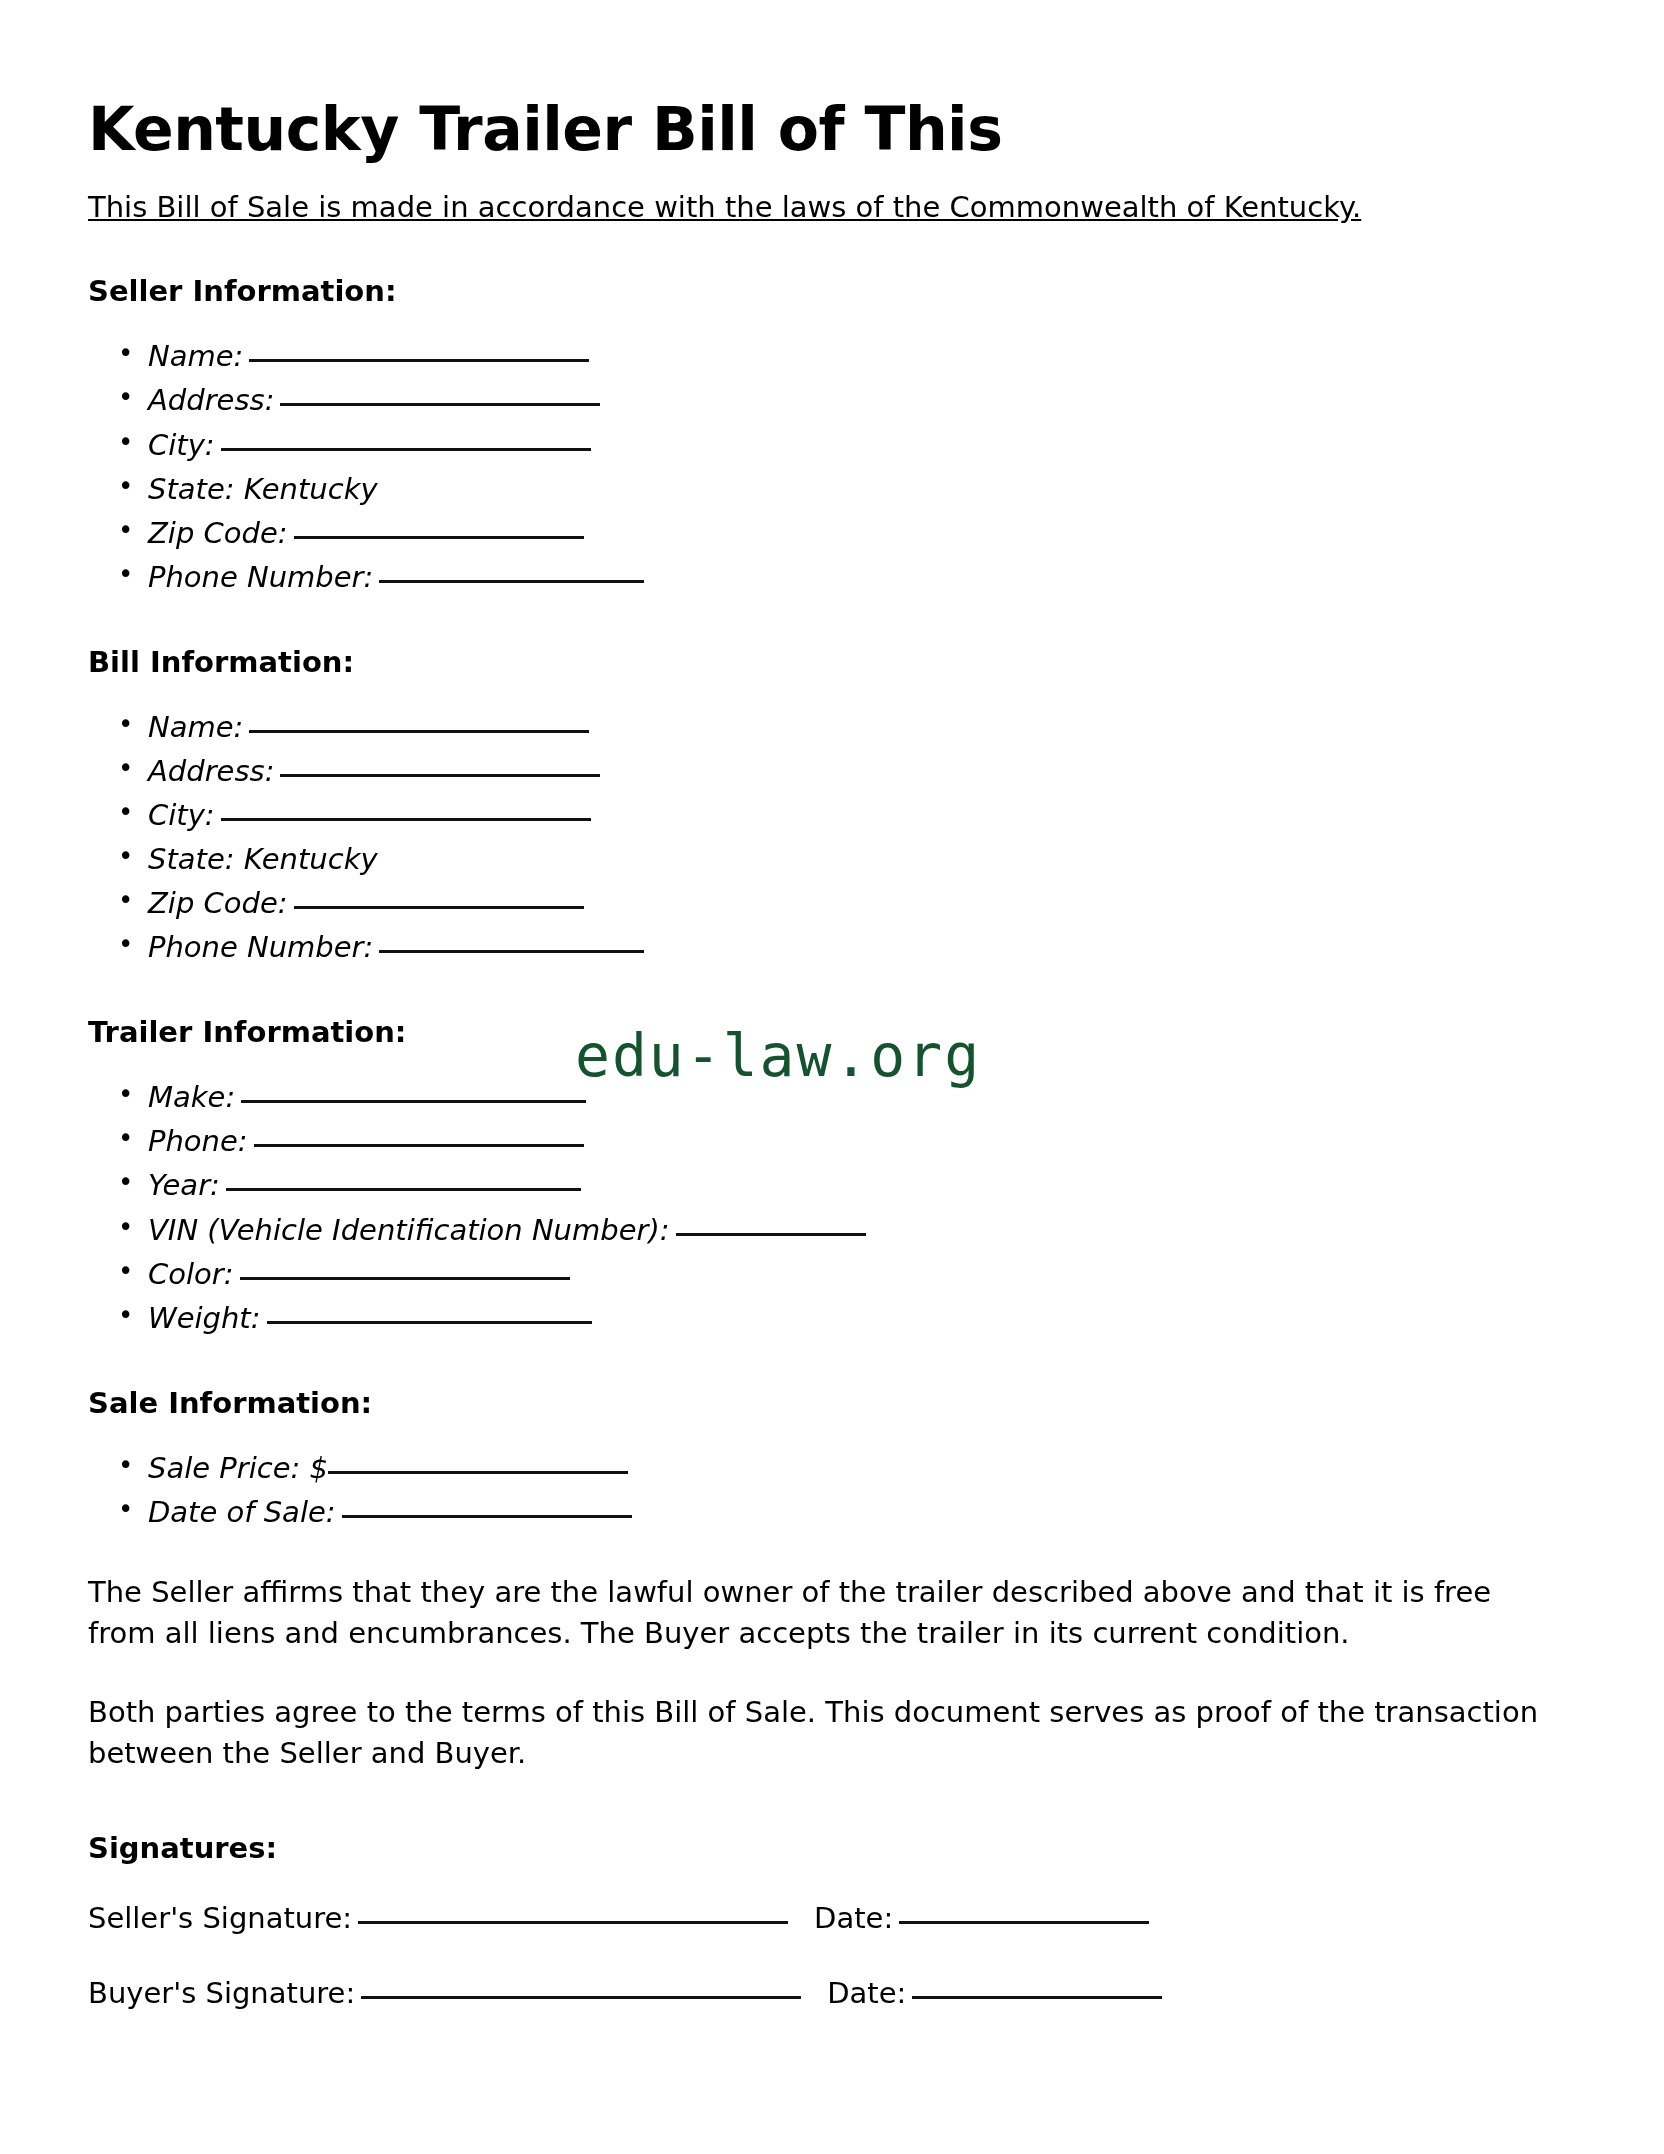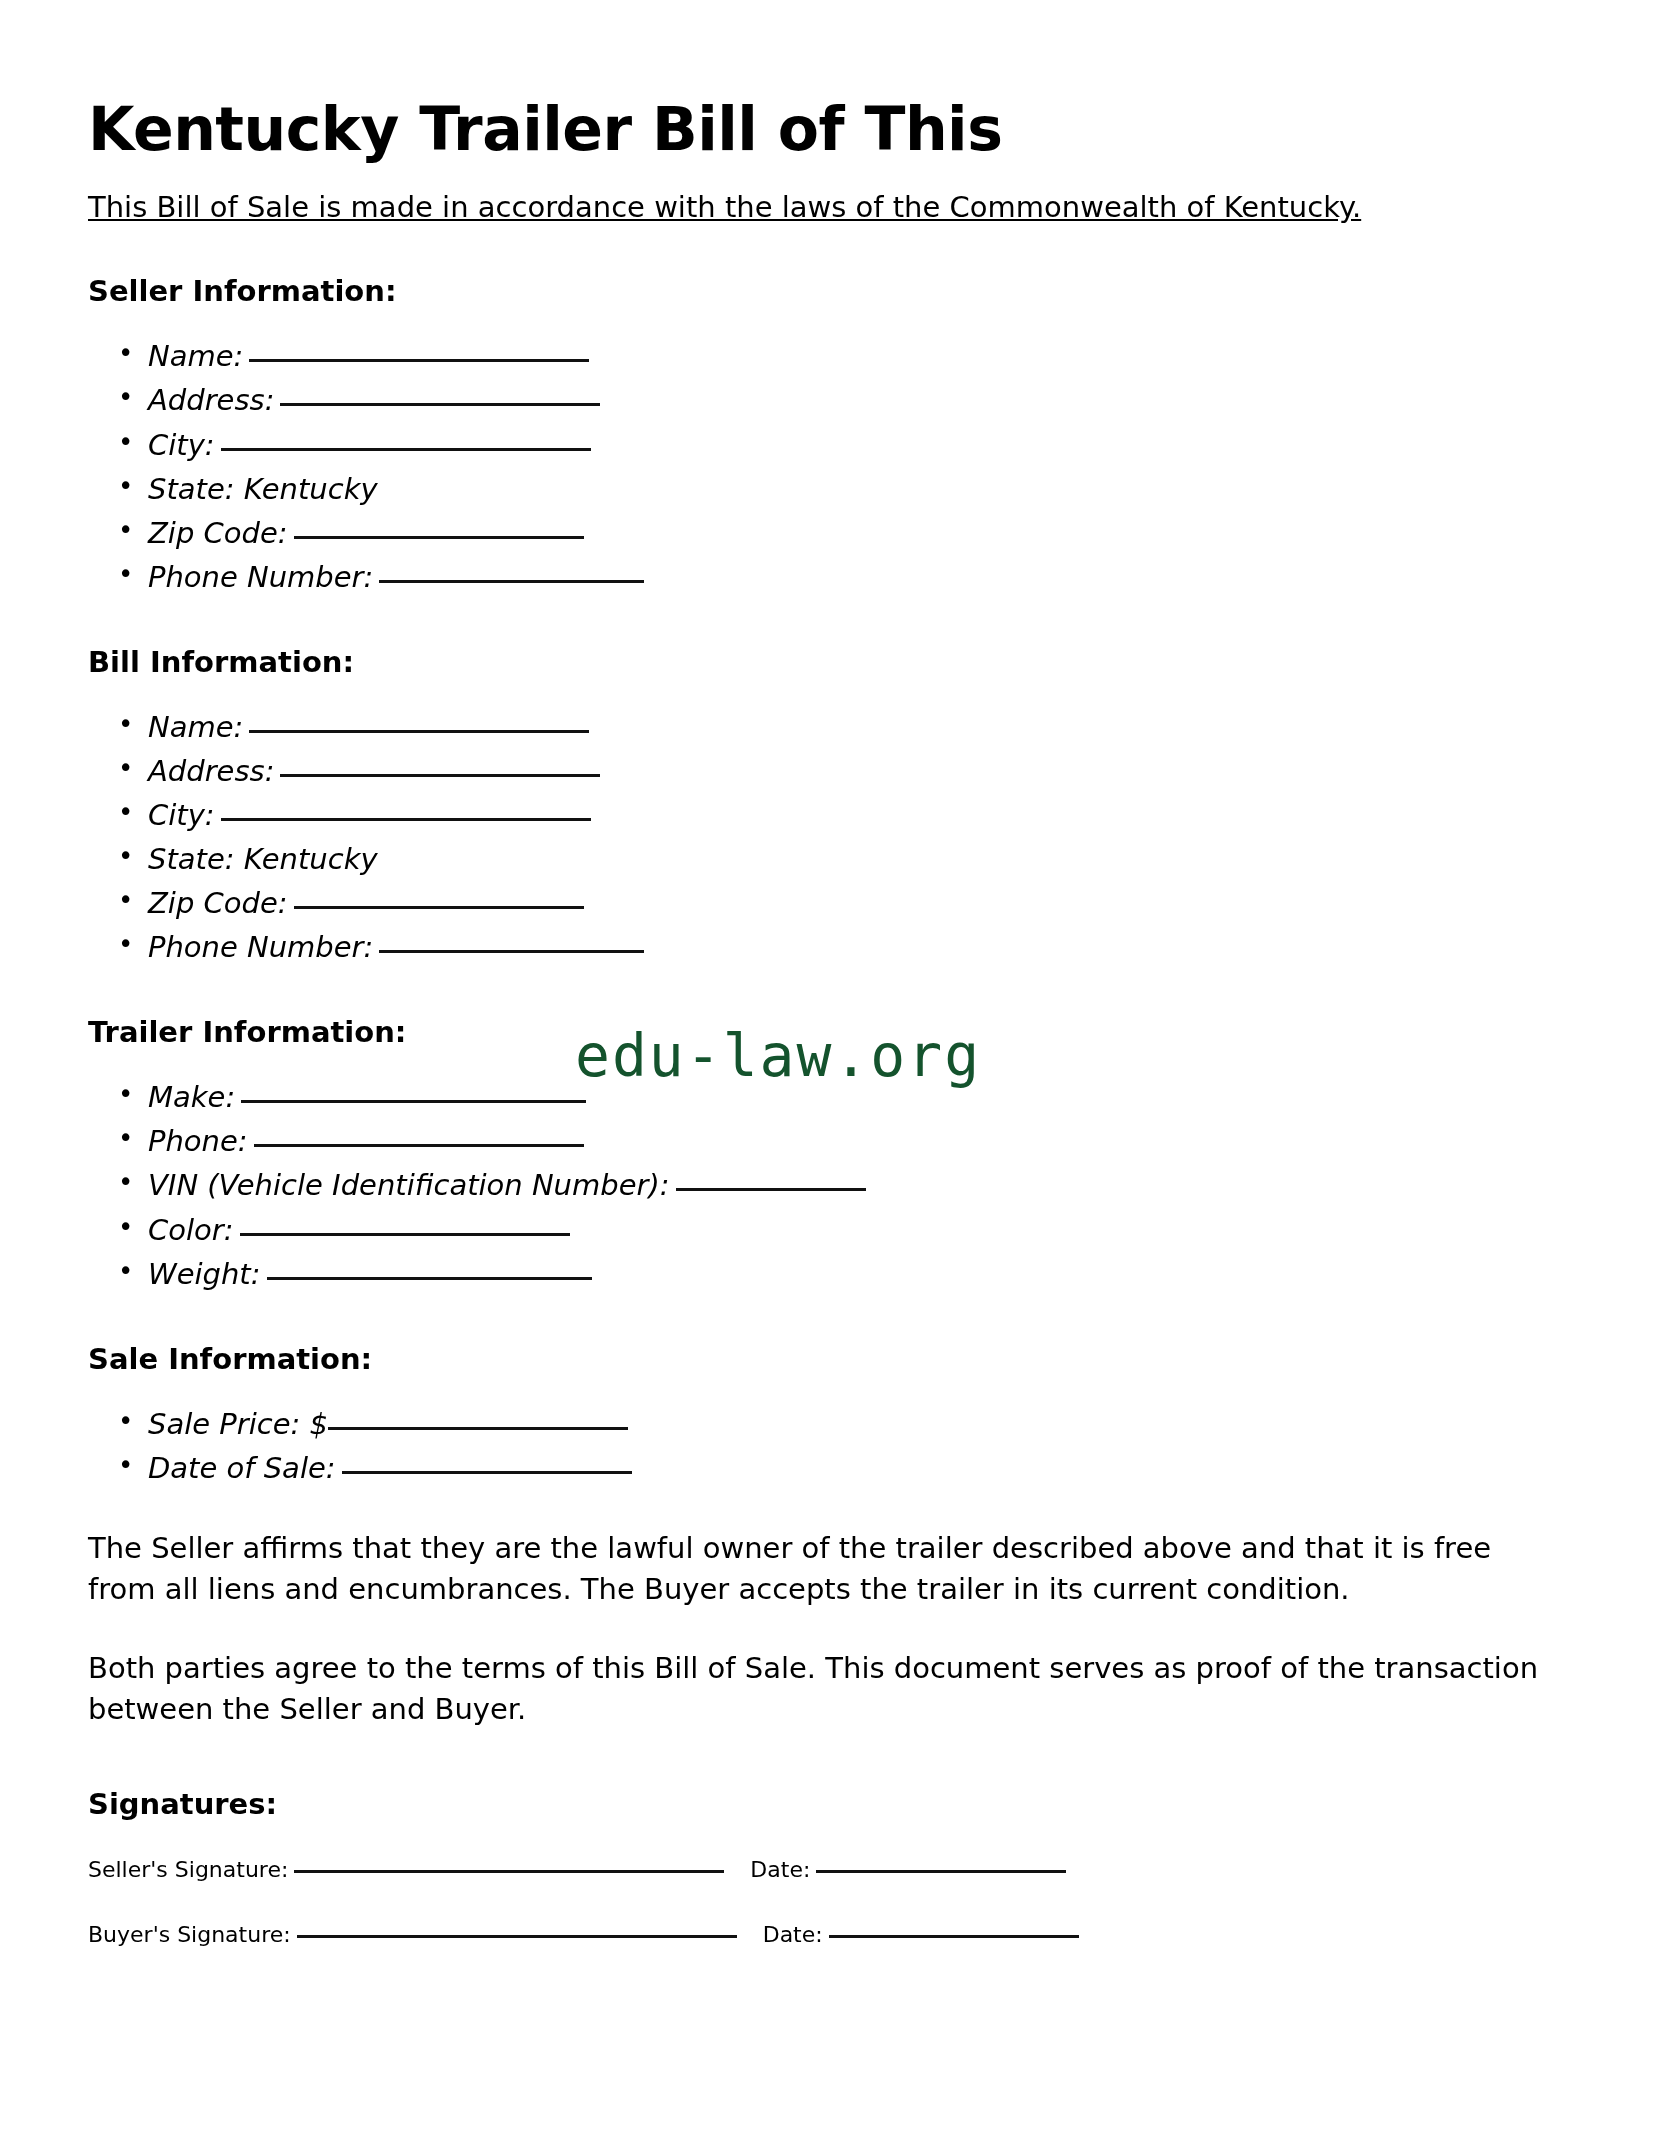--- a/index.html
+++ b/index.html
@@ -82,21 +82,21 @@
   }
   .blank.nogap { margin-left: 0; }
   p.body-text {
     margin: 38px 0 0 0;
     font-size: 29px;
     line-height: 1.42;
     max-width: 1470px;
   }
   .sig-block { margin-top: 56px; }
   .sig-row {
-    font-size: 22px;
+    font-size: 29px;
     line-height: 1.5;
     margin-top: 32px;
     white-space: nowrap;
   }
   .sig-row .gap { display: inline-block; width: 26px; }
 </style>
 </head>
 <body>
 
 <div class="page">
@@ -124,20 +124,21 @@
       <li><span>City:</span><span class="blank" style="width: 370px;"></span></li>
       <li><span>State:</span><span> Kentucky</span></li>
       <li><span>Zip Code:</span><span class="blank" style="width: 290px;"></span></li>
       <li><span>Phone Number:</span><span class="blank" style="width: 265px;"></span></li>
     </ul>
 
   <h2 class="section">Trailer Information:</h2>
   <ul class="fields">
       <li><span>Make:</span><span class="blank" style="width: 345px;"></span></li>
       <li><span>Phone:</span><span class="blank" style="width: 330px;"></span></li>
+      <li><span>Year:</span><span class="blank" style="width: 355px;"></span></li>
       <li><span>VIN (Vehicle Identification Number):</span><span class="blank" style="width: 190px;"></span></li>
       <li><span>Color:</span><span class="blank" style="width: 330px;"></span></li>
       <li><span>Weight:</span><span class="blank" style="width: 325px;"></span></li>
     </ul>
 
   <h2 class="section">Sale Information:</h2>
   <ul class="fields">
       <li><span>Sale Price: $</span><span class="blank nogap" style="width: 300px;"></span></li>
       <li><span>Date of Sale:</span><span class="blank" style="width: 290px;"></span></li>
     </ul>

